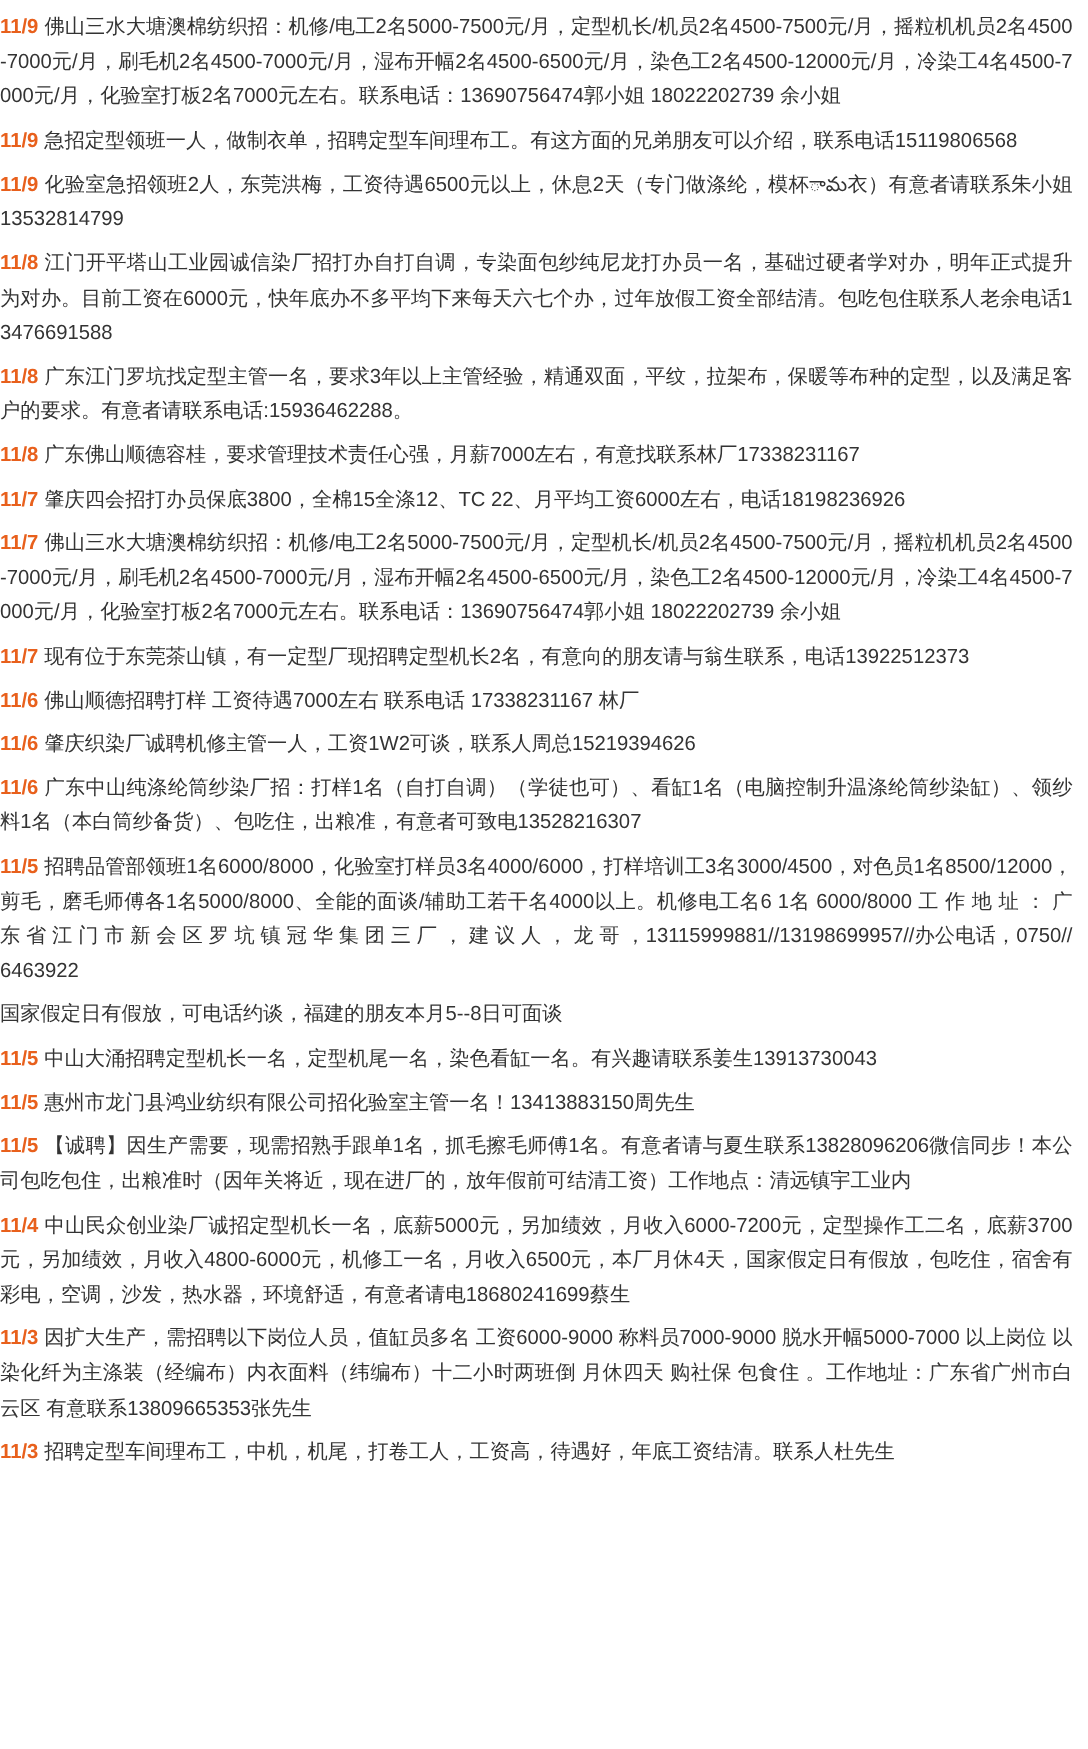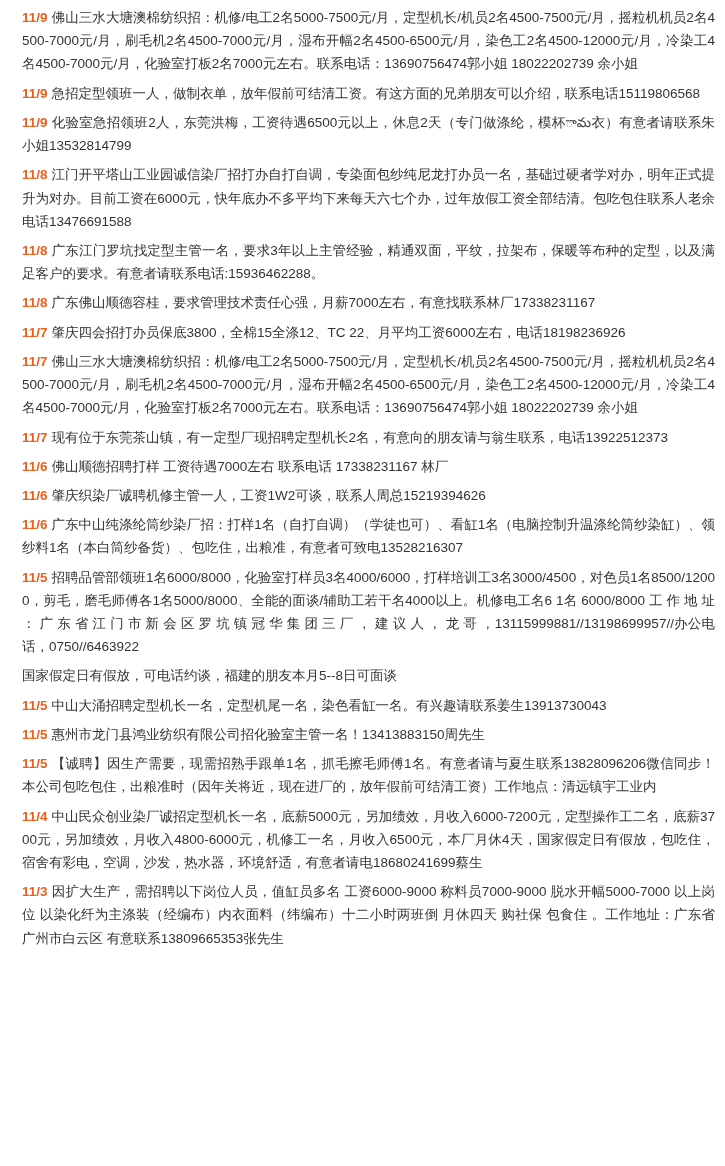--- a/index.html
+++ b/index.html
@@ -10,21 +10,21 @@
     width: 725px;
     background: #ffffff;
     font-family: "Liberation Sans", "DejaVu Sans", sans-serif;
     color: #333333;
     font-size: 13.5px;
     line-height: 1.72;
   }
   .page {
     width: 725px;
     box-sizing: border-box;
-    padding: 6px 10px 4px 22px;
+    padding: 6px 10px 4px 0;
   }
   .entry {
     margin: 0 0 6px 0;
     text-align: justify;
     word-break: break-all;
   }
   .date {
     color: #e8601c;
     font-weight: bold;
     margin-right: 4px;
@@ -33,32 +33,33 @@
   .body-text {
     color: #333333;
   }
 </style>
 </head>
 <body>
 
 <div class="page">
   <div>
       <p class="entry"><span class="date">11/9</span><span class="body-text">佛山三水大塘澳棉纺织招：机修/电工2名5000-7500元/月，定型机长/机员2名4500-7500元/月，摇粒机机员2名4500-7000元/月，刷毛机2名4500-7000元/月，湿布开幅2名4500-6500元/月，染色工2名4500-12000元/月，冷染工4名4500-7000元/月，化验室打板2名7000元左右。联系电话：13690756474郭小姐 18022202739 余小姐</span></p>
-      <p class="entry"><span class="date">11/9</span><span class="body-text">急招定型领班一人，做制衣单，放年假前可结清工资。有这方面的兄弟朋友可以介绍，联系电话15119806568</span></p>
+      <p class="entry"><span class="date">11/9</span><span class="body-text">急招定型领班一人，做制衣单，招聘定型车间理布工。有这方面的兄弟朋友可以介绍，联系电话15119806568</span></p>
       <p class="entry"><span class="date">11/9</span><span class="body-text">化验室急招领班2人，东莞洪梅，工资待遇6500元以上，休息2天（专门做涤纶，模杯ామ衣）有意者请联系朱小姐13532814799</span></p>
       <p class="entry"><span class="date">11/8</span><span class="body-text">江门开平塔山工业园诚信染厂招打办自打自调，专染面包纱纯尼龙打办员一名，基础过硬者学对办，明年正式提升为对办。目前工资在6000元，快年底办不多平均下来每天六七个办，过年放假工资全部结清。包吃包住联系人老余电话13476691588</span></p>
       <p class="entry"><span class="date">11/8</span><span class="body-text">广东江门罗坑找定型主管一名，要求3年以上主管经验，精通双面，平纹，拉架布，保暖等布种的定型，以及满足客户的要求。有意者请联系电话:15936462288。</span></p>
       <p class="entry"><span class="date">11/8</span><span class="body-text">广东佛山顺德容桂，要求管理技术责任心强，月薪7000左右，有意找联系林厂17338231167</span></p>
       <p class="entry"><span class="date">11/7</span><span class="body-text">肇庆四会招打办员保底3800，全棉15全涤12、TC 22、月平均工资6000左右，电话18198236926</span></p>
       <p class="entry"><span class="date">11/7</span><span class="body-text">佛山三水大塘澳棉纺织招：机修/电工2名5000-7500元/月，定型机长/机员2名4500-7500元/月，摇粒机机员2名4500-7000元/月，刷毛机2名4500-7000元/月，湿布开幅2名4500-6500元/月，染色工2名4500-12000元/月，冷染工4名4500-7000元/月，化验室打板2名7000元左右。联系电话：13690756474郭小姐 18022202739 余小姐</span></p>
       <p class="entry"><span class="date">11/7</span><span class="body-text">现有位于东莞茶山镇，有一定型厂现招聘定型机长2名，有意向的朋友请与翁生联系，电话13922512373</span></p>
       <p class="entry"><span class="date">11/6</span><span class="body-text">佛山顺德招聘打样 工资待遇7000左右 联系电话 17338231167 林厂</span></p>
       <p class="entry"><span class="date">11/6</span><span class="body-text">肇庆织染厂诚聘机修主管一人，工资1W2可谈，联系人周总15219394626</span></p>
       <p class="entry"><span class="date">11/6</span><span class="body-text">广东中山纯涤纶筒纱染厂招：打样1名（自打自调）（学徒也可）、看缸1名（电脑控制升温涤纶筒纱染缸）、领纱料1名（本白筒纱备货）、包吃住，出粮准，有意者可致电13528216307</span></p>
       <p class="entry"><span class="date">11/5</span><span class="body-text">招聘品管部领班1名6000/8000，化验室打样员3名4000/6000，打样培训工3名3000/4500，对色员1名8500/12000，剪毛，磨毛师傅各1名5000/8000、全能的面谈/辅助工若干名4000以上。机修电工名6 1名 6000/8000 工 作 地 址 ： 广 东 省 江 门 市 新 会 区 罗 坑 镇 冠 华 集 团 三 厂 ， 建 议 人 ， 龙 哥 ，13115999881//13198699957//办公电话，0750//6463922</span></p>
       <p class="entry"><span class="body-text">国家假定日有假放，可电话约谈，福建的朋友本月5--8日可面谈</span></p>
       <p class="entry"><span class="date">11/5</span><span class="body-text">中山大涌招聘定型机长一名，定型机尾一名，染色看缸一名。有兴趣请联系姜生13913730043</span></p>
       <p class="entry"><span class="date">11/5</span><span class="body-text">惠州市龙门县鸿业纺织有限公司招化验室主管一名！13413883150周先生</span></p>
       <p class="entry"><span class="date">11/5</span><span class="body-text">【诚聘】因生产需要，现需招熟手跟单1名，抓毛擦毛师傅1名。有意者请与夏生联系13828096206微信同步！本公司包吃包住，出粮准时（因年关将近，现在进厂的，放年假前可结清工资）工作地点：清远镇宇工业内</span></p>
       <p class="entry"><span class="date">11/4</span><span class="body-text">中山民众创业染厂诚招定型机长一名，底薪5000元，另加绩效，月收入6000-7200元，定型操作工二名，底薪3700元，另加绩效，月收入4800-6000元，机修工一名，月收入6500元，本厂月休4天，国家假定日有假放，包吃住，宿舍有彩电，空调，沙发，热水器，环境舒适，有意者请电18680241699蔡生</span></p>
       <p class="entry"><span class="date">11/3</span><span class="body-text">因扩大生产，需招聘以下岗位人员，值缸员多名 工资6000-9000 称料员7000-9000 脱水开幅5000-7000 以上岗位 以染化纤为主涤装（经编布）内衣面料（纬编布）十二小时两班倒 月休四天 购社保 包食住 。工作地址：广东省广州市白云区 有意联系13809665353张先生</span></p>
+      <p class="entry"><span class="date">11/3</span><span class="body-text">招聘定型车间理布工，中机，机尾，打卷工人，工资高，待遇好，年底工资结清。联系人杜先生</span></p>
     </div>
 </div>
 
 </body></html>

